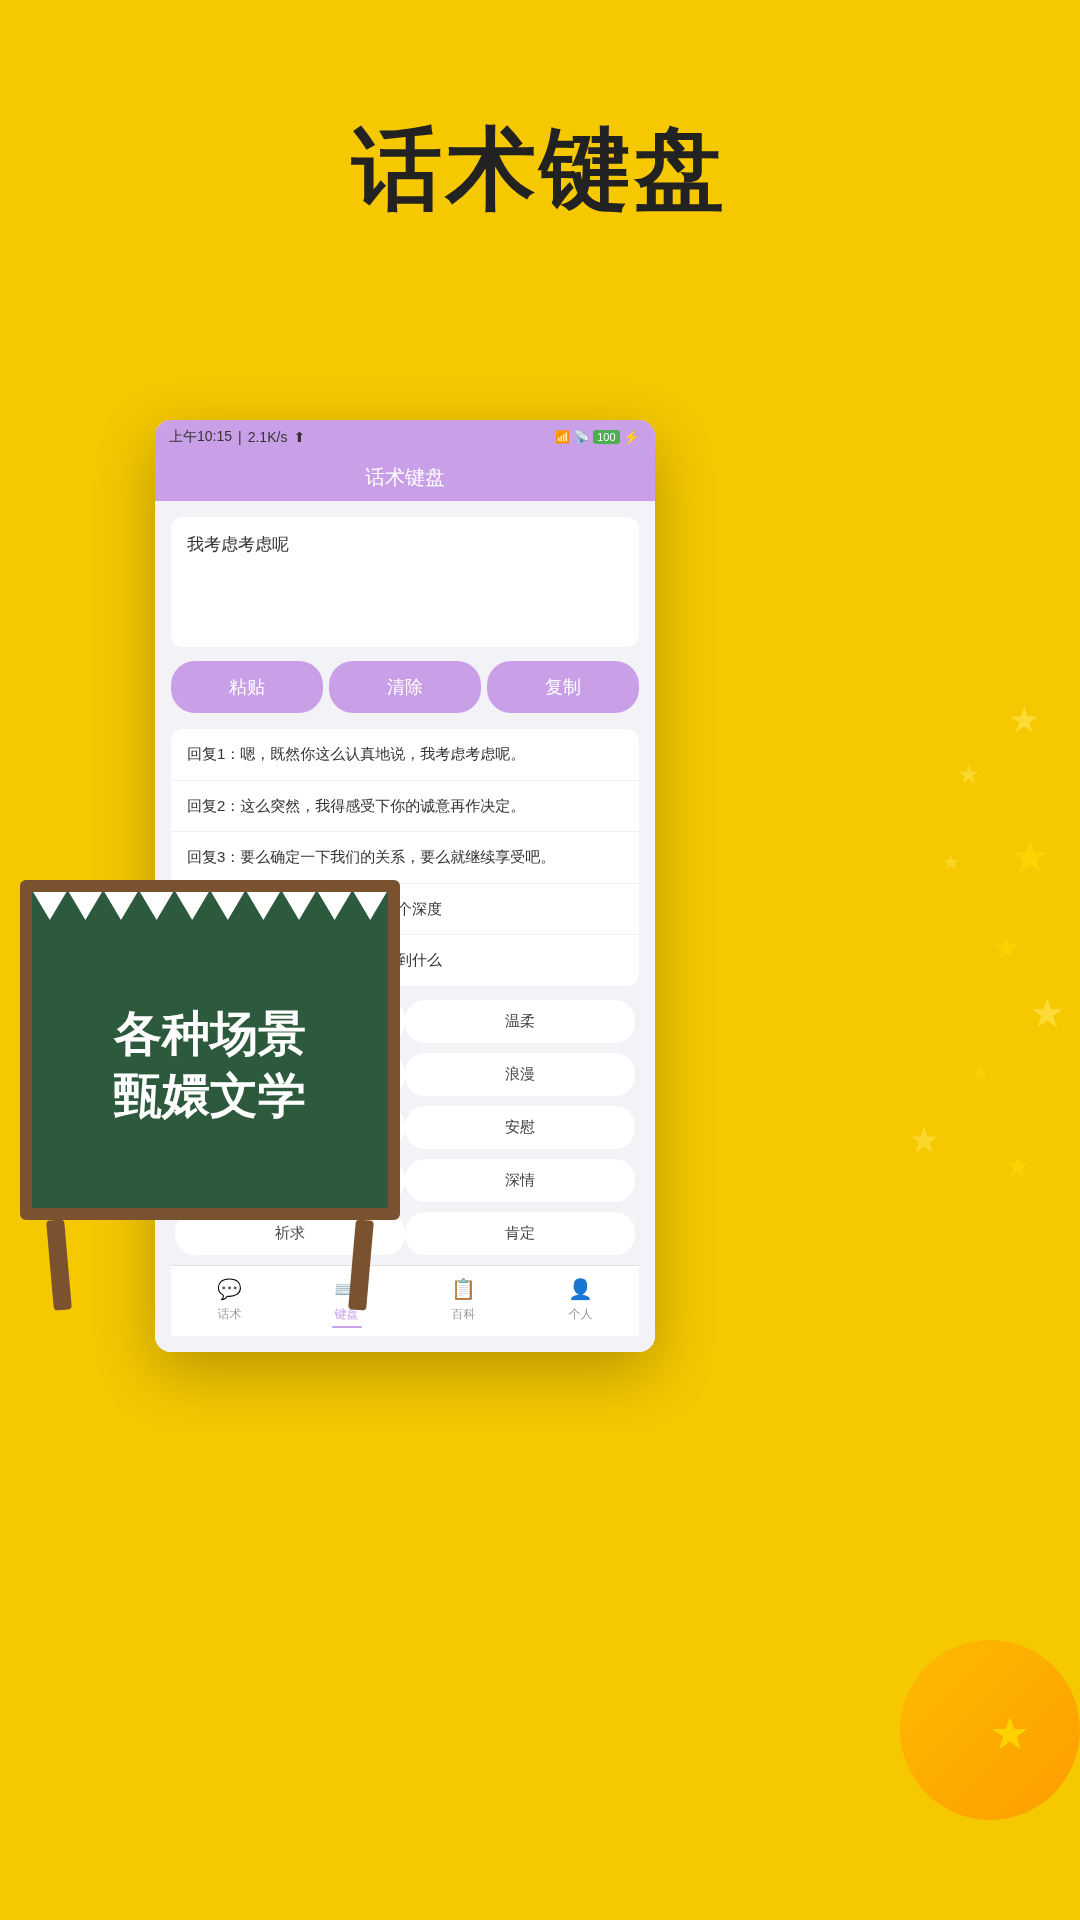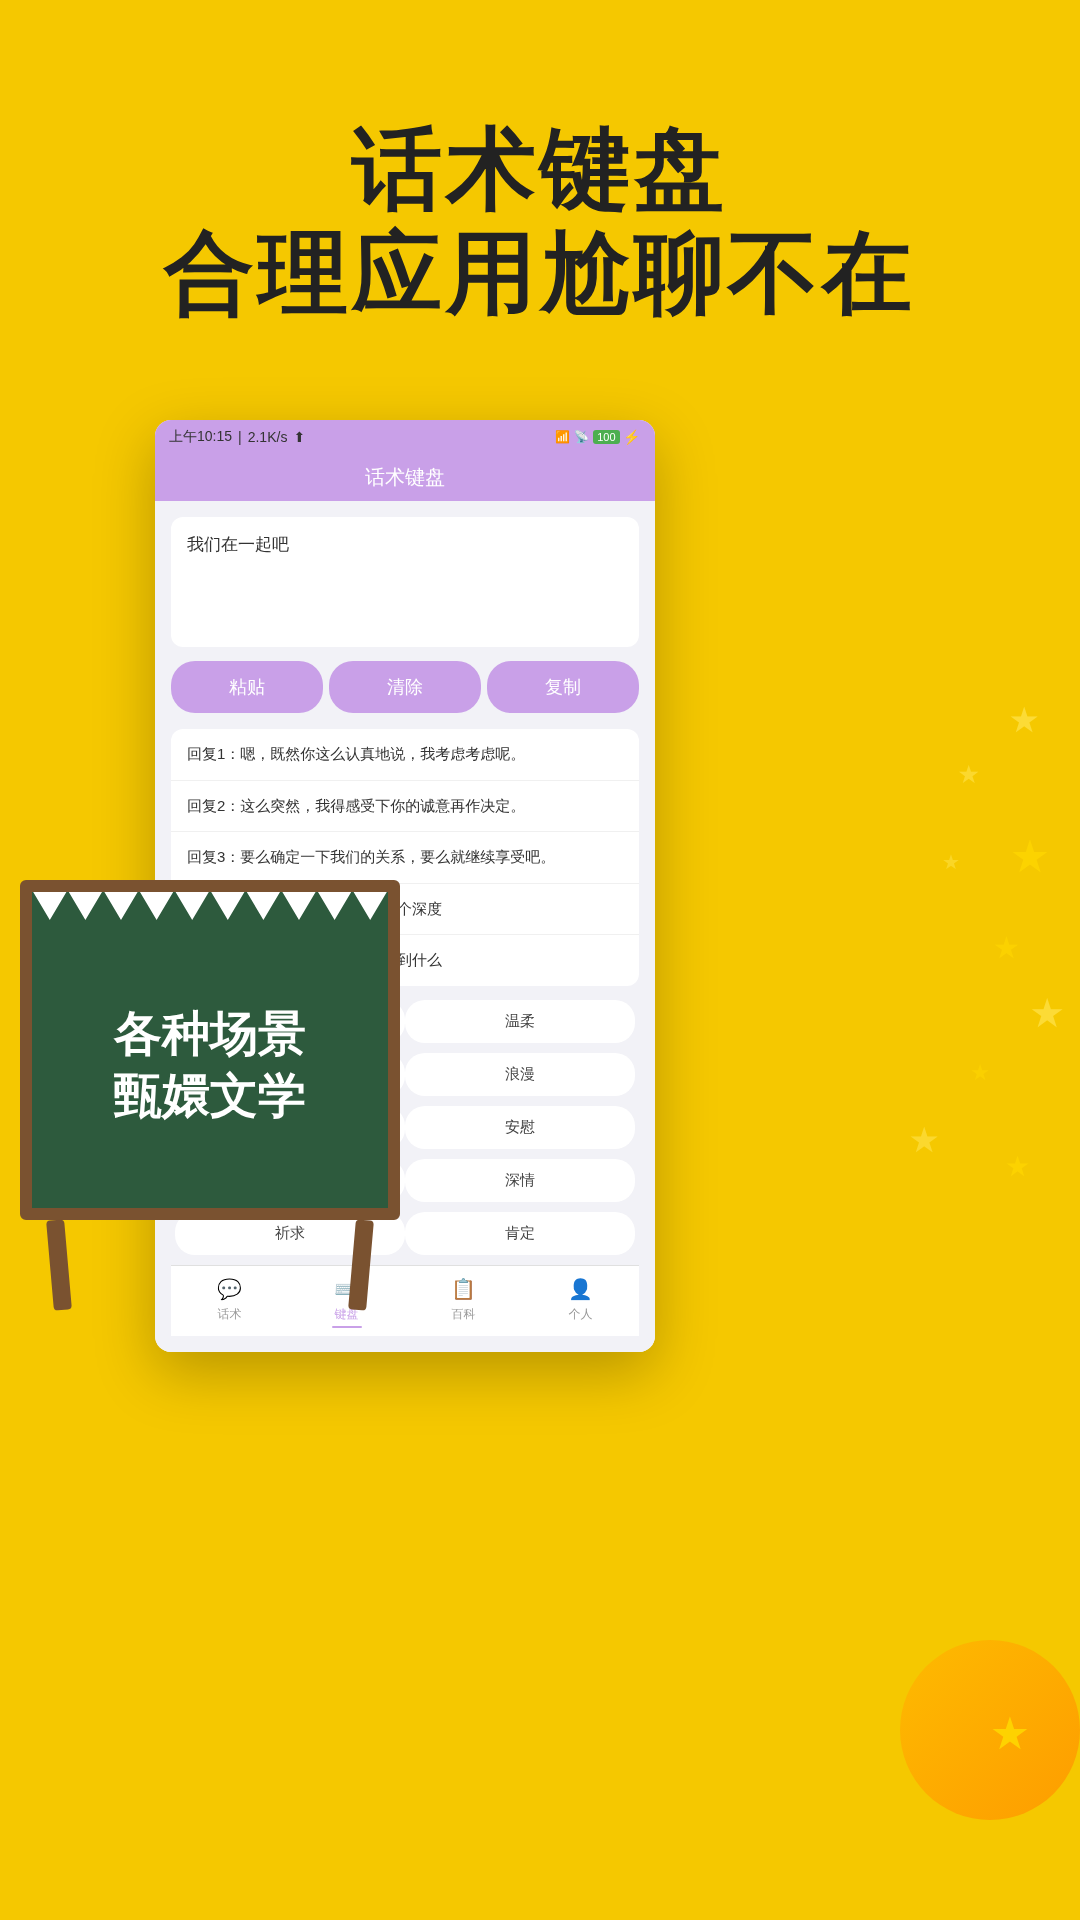--- a/index.html
+++ b/index.html
@@ -246,21 +246,20 @@
   <div style="position:absolute;right:90px;top:1060px;font-size:22px;color:#FFD700;opacity:0.55;">★</div>
   <div style="position:absolute;right:140px;top:1120px;font-size:35px;color:#FFE44D;opacity:0.6;">★</div>
   <div style="position:absolute;right:50px;top:1150px;font-size:28px;color:#FFD700;opacity:0.7;">★</div>
 
   <div style="position:absolute;right:0px;bottom:100px;width:180px;height:180px;background:linear-gradient(135deg,#FFB800,#FF9500);border-radius:50% 50% 50% 50%;opacity:0.85;"></div>
   <div style="position:absolute;right:50px;bottom:160px;font-size:45px;color:#FFD700;opacity:0.9;">★</div>
 </div>
 
 <div class="hero-text">
   <div class="hero-title-1">话术键盘</div>
-  <div class="hero-title-2">合理应用尬聊不在</div>
 </div>
 
 <div class="phone-mockup">
 
   <div class="status-bar">
     <div class="status-left">
       <span>上午10:15</span>
       <span> | </span>
       <span>2.1K/s</span>
       <span>⬆</span>
@@ -273,21 +272,21 @@
     </div>
   </div>
 
   <div class="app-titlebar">
     <span>话术键盘</span>
   </div>
 
   <div class="app-content">
 
     <div class="text-input-area">
-      <span>我们在一起吧</span>
+      <span>我考虑考虑呢</span>
     </div>
 
     <div class="action-buttons">
       <button class="action-btn">粘贴</button>
       <button class="action-btn">清除</button>
       <button class="action-btn">复制</button>
     </div>
 
     <div class="reply-list">
       <div class="reply-item">回复1：嗯，既然你这么认真地说，我考虑考虑呢。</div>

